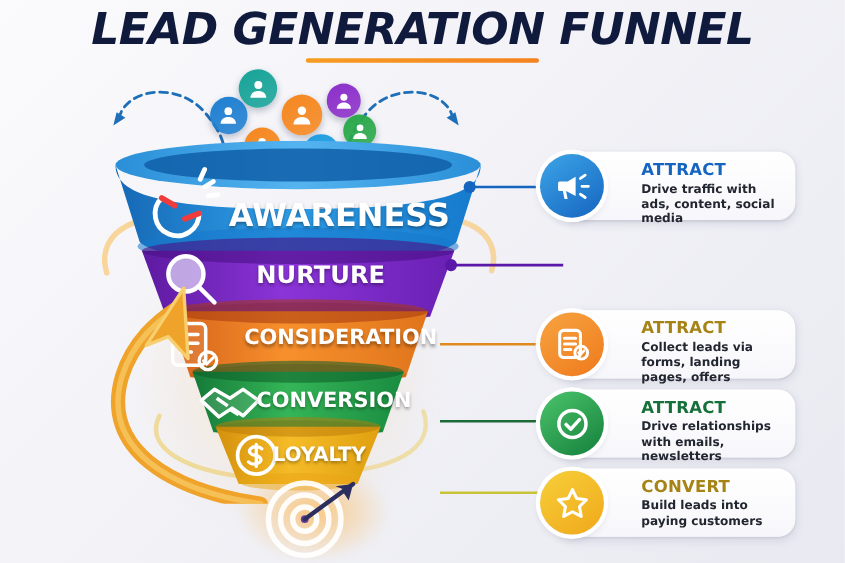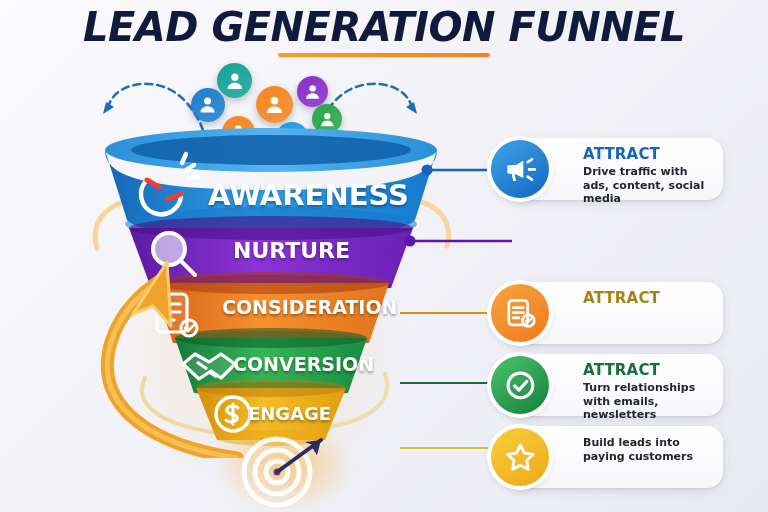--- a/index.html
+++ b/index.html
@@ -279,46 +279,48 @@
     <div class="card-icon" style="background:linear-gradient(145deg,#f7a441,#ef7a1c);">
       <svg viewBox="0 0 24 24" fill="none" stroke="#fff" stroke-width="1.9">
           <rect x="4" y="3" width="13" height="17" rx="2.5"></rect>
           <path d="M7 8h7M7 11.5h7M7 15h4" stroke-linecap="round"></path>
           <circle cx="17.5" cy="17" r="4"></circle>
           <path d="M15.8 17l1.2 1.2 2.2-2.4" stroke-width="1.6" stroke-linecap="round"></path>
         </svg>
     </div>
     <div class="card-text">
       <div class="card-head" style="color:#a58415;">ATTRACT</div>
+      <div class="card-body">Collect leads via forms, landing pages,  offers</div>
     </div>
   </div>
 
   <div class="card" style="top:216px;">
     <div class="card-icon" style="background:linear-gradient(145deg,#4cc46b,#14803c);">
       <svg viewBox="0 0 24 24" fill="none" stroke="#fff" stroke-width="2.2">
           <circle cx="12" cy="12" r="8.5"></circle>
           <path d="M8 12.3l3 3 5.4-6" stroke-linecap="round" stroke-linejoin="round"></path>
         </svg>
     </div>
     <div class="card-text">
       <div class="card-head" style="color:#16703a;">ATTRACT</div>
-      <div class="card-body">Turn relationships with emails, newsletters</div>
+      <div class="card-body">Drive relationships with emails, newsletters</div>
     </div>
   </div>
 
   <div class="card" style="top:288px;">
     <div class="card-icon" style="background:linear-gradient(145deg,#f7cf3a,#f0a81a);">
       <svg viewBox="0 0 24 24" fill="none" stroke="#fff" stroke-width="1.9" stroke-linejoin="round">
           <path d="M12 3.5l2.7 5.6 6.1.8-4.4 4.3 1.1 6.1L12 17.4l-5.5 2.9 1.1-6.1L3.2 9.9l6.1-.8z"></path>
         </svg>
     </div>
     <div class="card-text">
+      <div class="card-head" style="color:#a58415;">CONVERT</div>
       <div class="card-body">Build leads into paying customers</div>
     </div>
   </div>
 
 </div>
 
 <div class="fn-label" style="left:208px;top:178px;font-size:29px;">AWARENESS</div>
 <div class="fn-label" style="left:233px;top:238px;font-size:22px;">NURTURE</div>
 <div class="fn-label" style="left:222px;top:296px;font-size:19px;">CONSIDERATION</div>
 <div class="fn-label" style="left:233px;top:353px;font-size:19px;">CONVERSION</div>
-<div class="fn-label" style="left:248px;top:403px;font-size:18px;">ENGAGE</div>
+<div class="fn-label" style="left:248px;top:403px;font-size:18px;">LOYALTY</div>
 
 </body></html>

